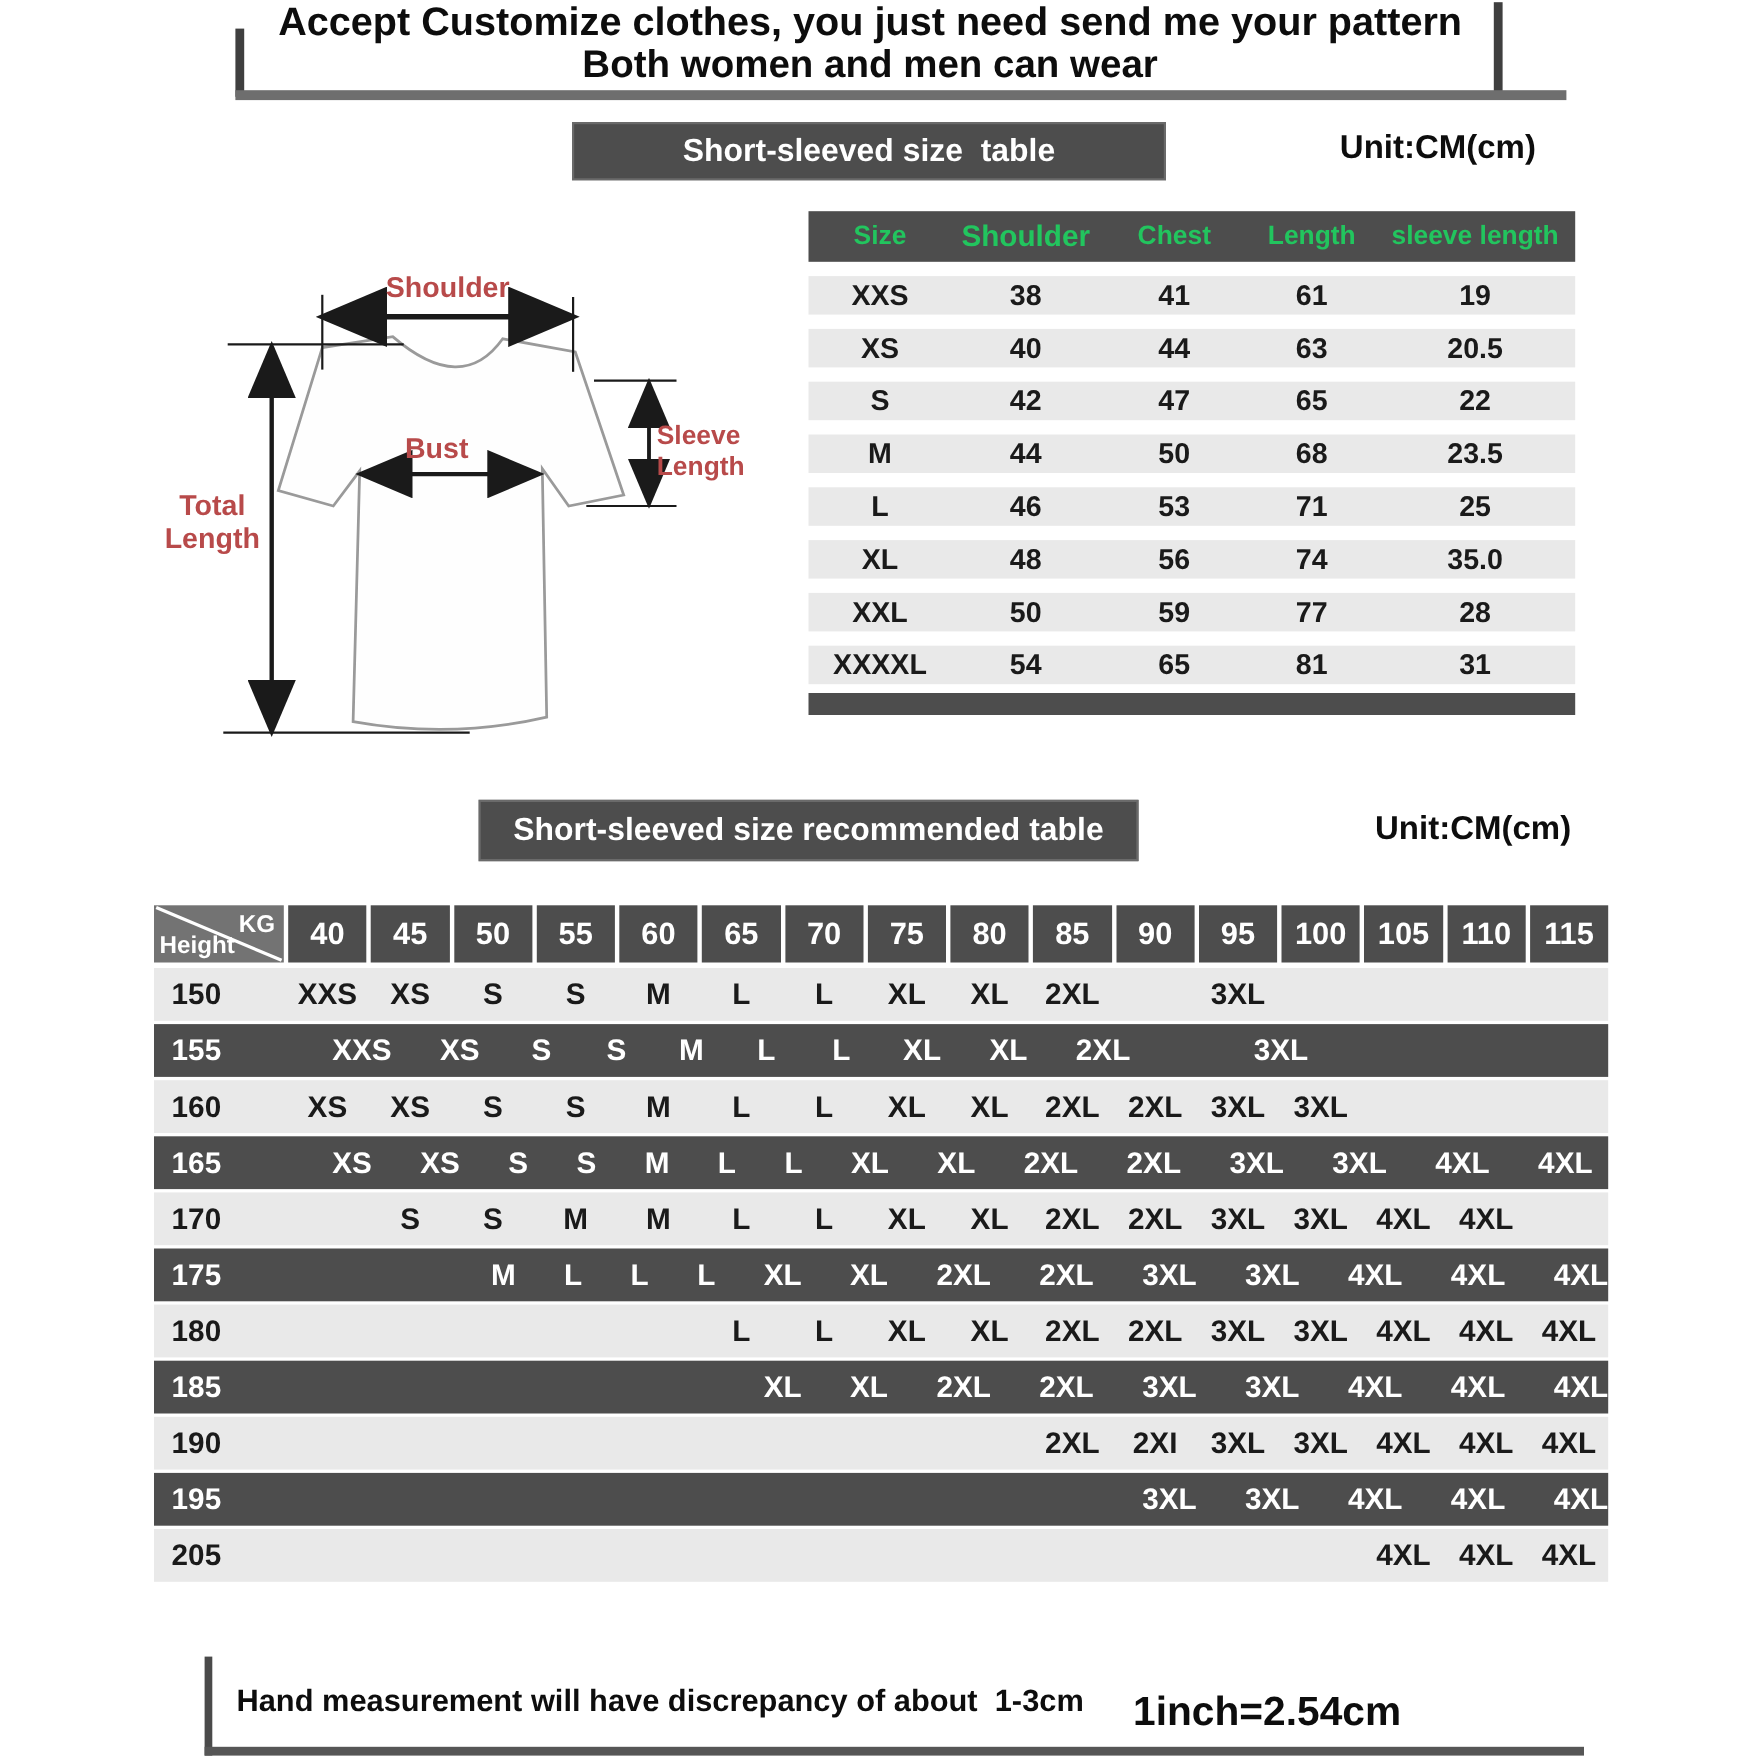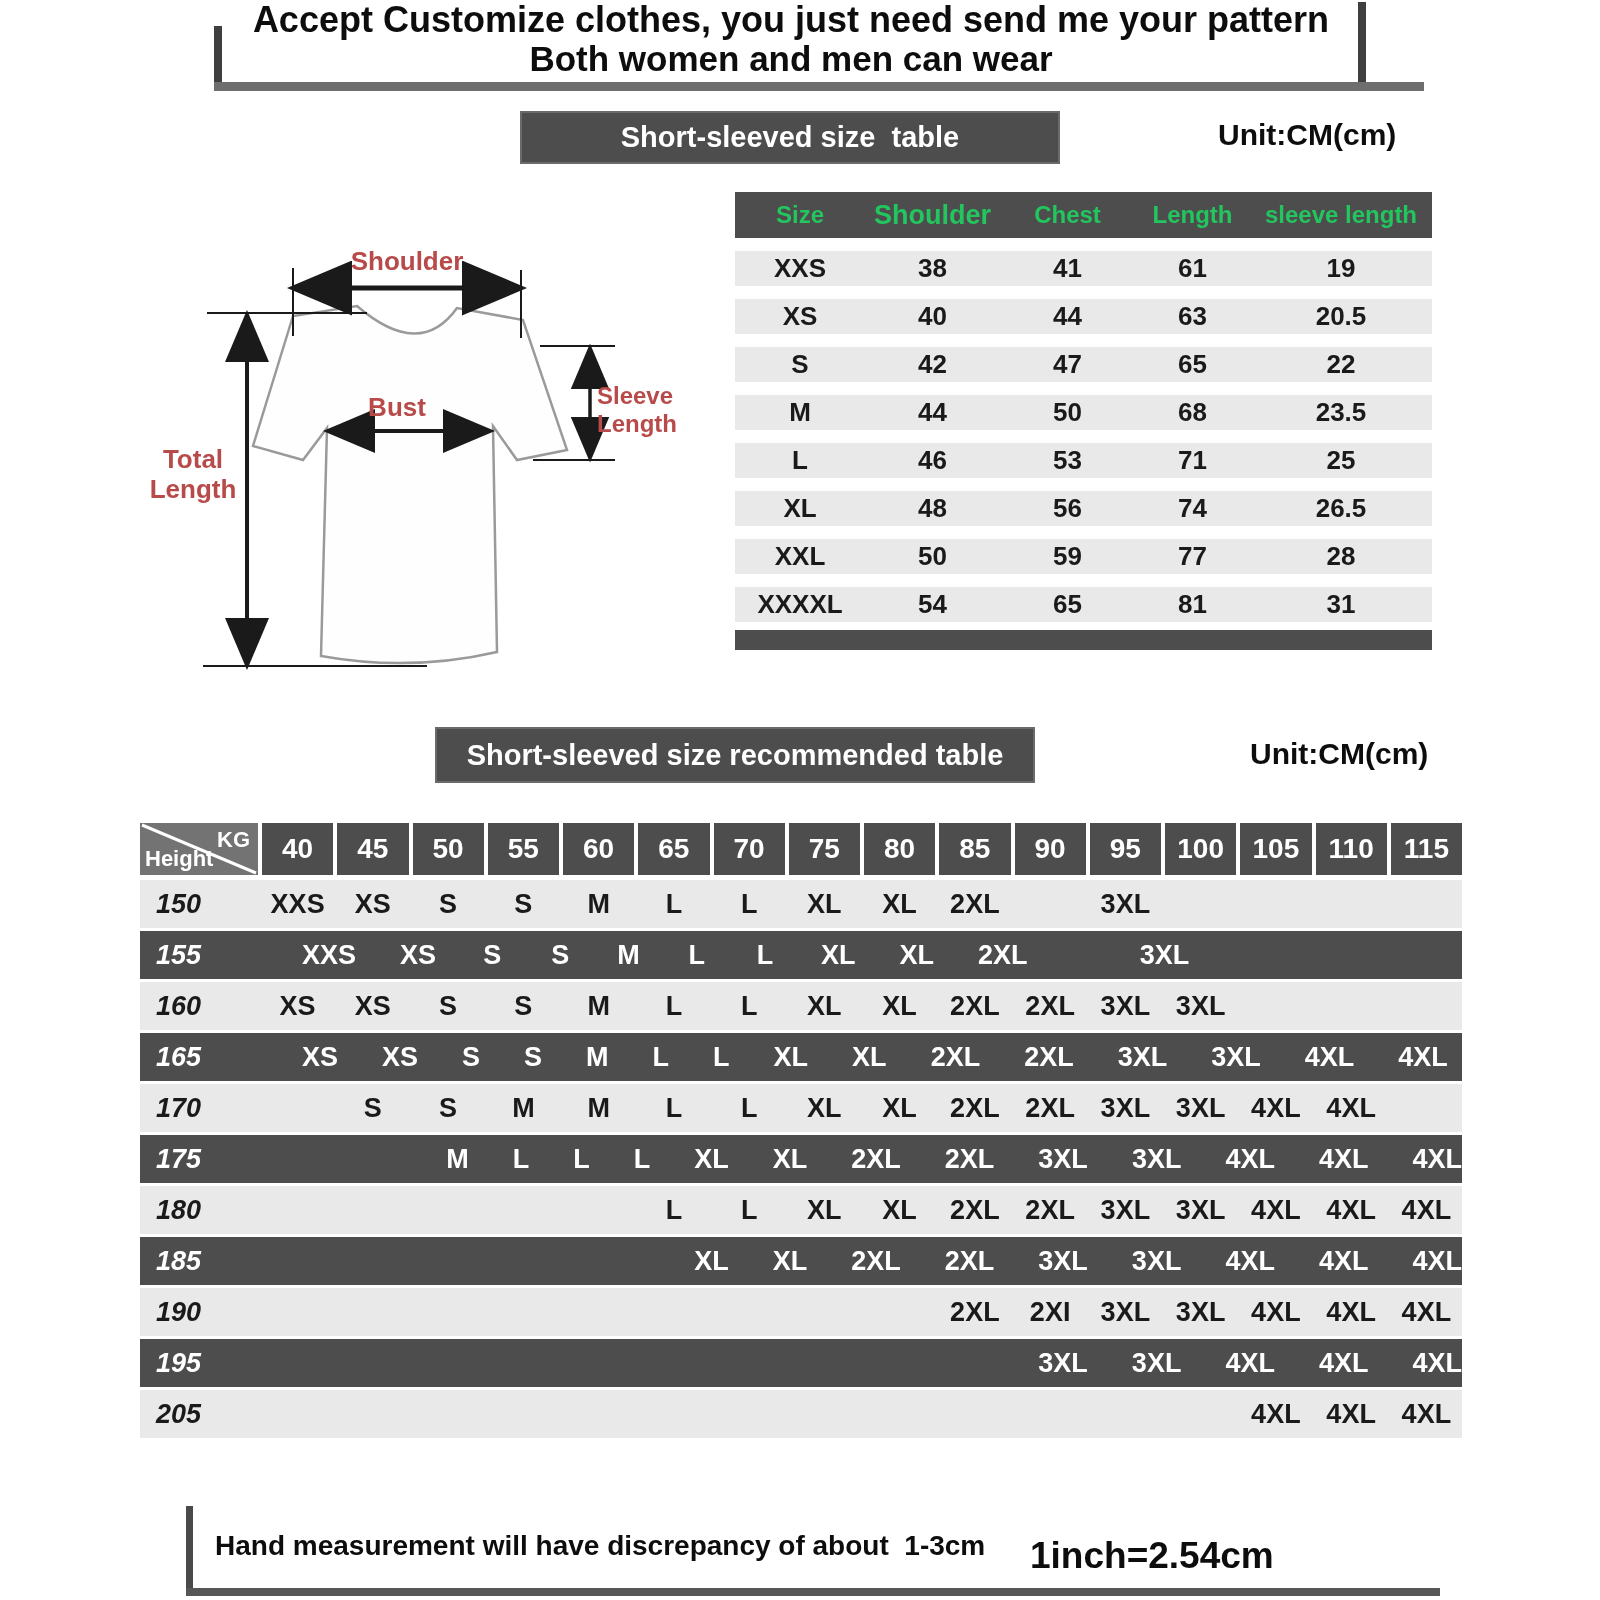--- a/index.html
+++ b/index.html
@@ -44,21 +44,21 @@
   .rt-corner span{position:absolute;font-weight:bold;font-size:22px;}
   .rt-kg{top:4px;right:8px;}
   .rt-height{bottom:3px;left:5px;}
   .rt-hcell{background:#4d4d4d;color:#fff;font-weight:bold;font-size:28px;
     display:flex;align-items:center;justify-content:center;}
   .rt-body{margin-top:5px;}
   .rt-row{display:grid;grid-template-columns:118px repeat(16,1fr);gap:4px;
     height:48px;margin-bottom:3px;align-items:center;}
   .rt-row.light{background:#e9e9e9;color:#1a1a1a;}
   .rt-row.dark{background:#4d4d4d;color:#ffffff;gap:44px;}
-  .rt-rowlabel{font-weight:bold;font-size:27px;padding-left:16px;font-style:italic;}
+  .rt-rowlabel{font-weight:bold;font-size:27px;padding-left:16px;}
   .rt-cell{font-weight:bold;font-size:27px;text-align:center;white-space:nowrap;}
   
   .ft-bar-left{position:absolute;left:186px;top:1506px;width:7px;height:90px;background:#4a4a4a;}
   .ft-bar-bottom{position:absolute;left:186px;top:1588px;width:1254px;height:8px;background:#565656;}
   .ft-text{position:absolute;left:215px;top:1530px;font-weight:bold;font-size:28px;white-space:pre;color:#0d0d0d;}
   .ft-conv{position:absolute;left:1030px;top:1535px;font-weight:bold;font-size:37px;color:#0d0d0d;}
 </style>
 </head>
 <body>
 
@@ -145,21 +145,21 @@
         <div class="st-cell">46</div>
         <div class="st-cell">53</div>
         <div class="st-cell">71</div>
         <div class="st-cell">25</div>
       </div>
       <div class="st-row">
         <div class="st-cell">XL</div>
         <div class="st-cell">48</div>
         <div class="st-cell">56</div>
         <div class="st-cell">74</div>
-        <div class="st-cell">26.5</div>
+        <div class="st-cell">35.0</div>
       </div>
       <div class="st-row">
         <div class="st-cell">XXL</div>
         <div class="st-cell">50</div>
         <div class="st-cell">59</div>
         <div class="st-cell">77</div>
         <div class="st-cell">28</div>
       </div>
       <div class="st-row">
         <div class="st-cell">XXXXL</div>

